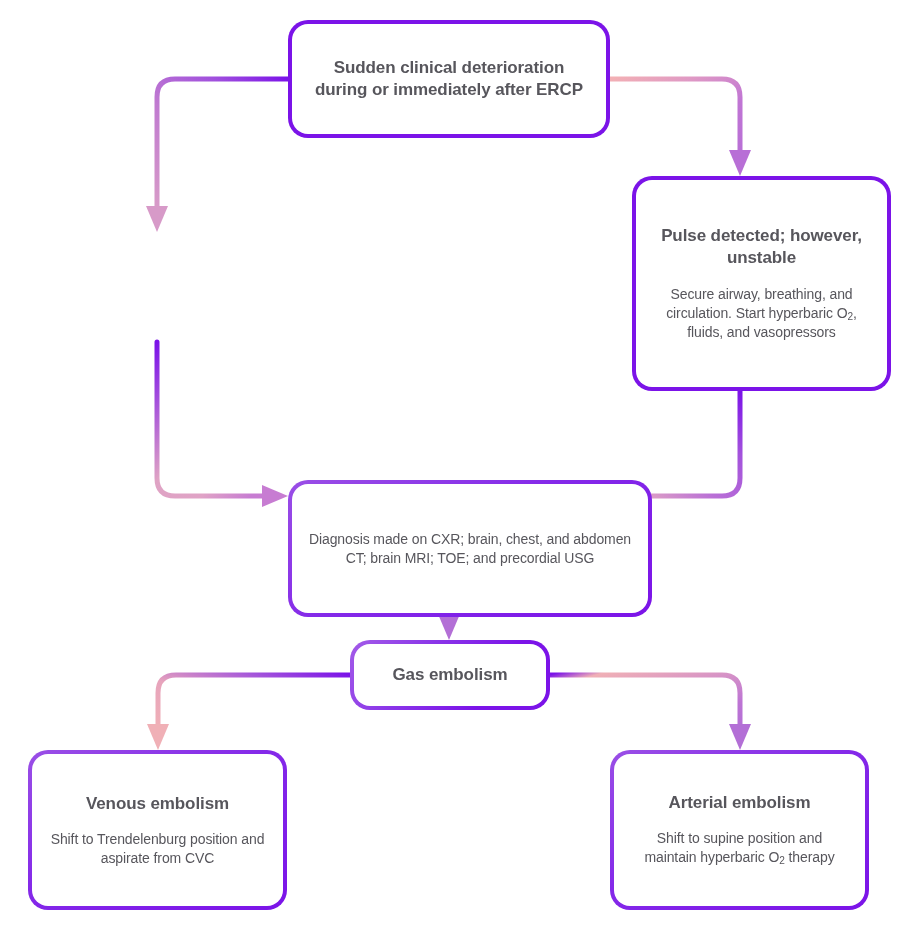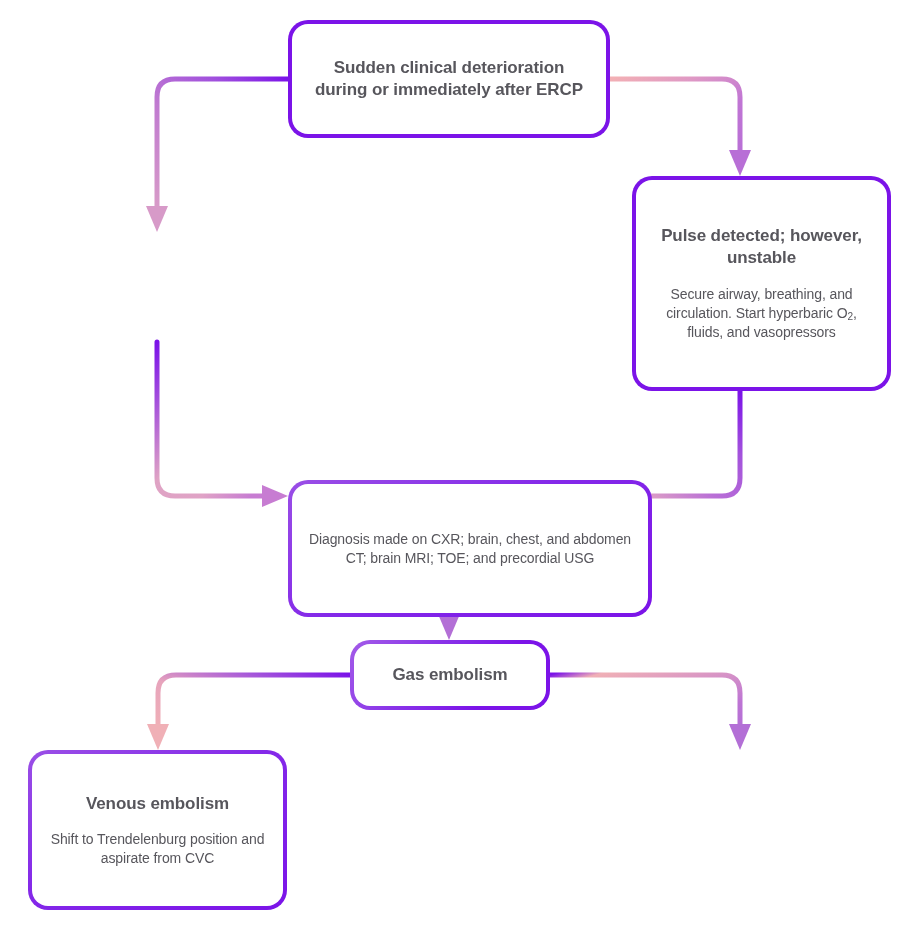--- a/index.html
+++ b/index.html
@@ -195,14 +195,18 @@
 
   <div class="node grad-b" id="node-gas">
     <div class="node-title">Gas embolism</div>
   </div>
 
   <div class="node grad-c" id="node-venous">
     <div class="node-title">Venous embolism</div>
     <div class="node-body">Shift to Trendelenburg position and aspirate from CVC</div>
   </div>
 
+  <div class="node grad-c" id="node-arterial">
+    <div class="node-title">Arterial embolism</div>
+    <div class="node-body"><span>Shift to supine position and maintain hyperbaric O</span><sub>2</sub><span> therapy</span></div>
+  </div>
 
 </div>
 
 </body></html>

